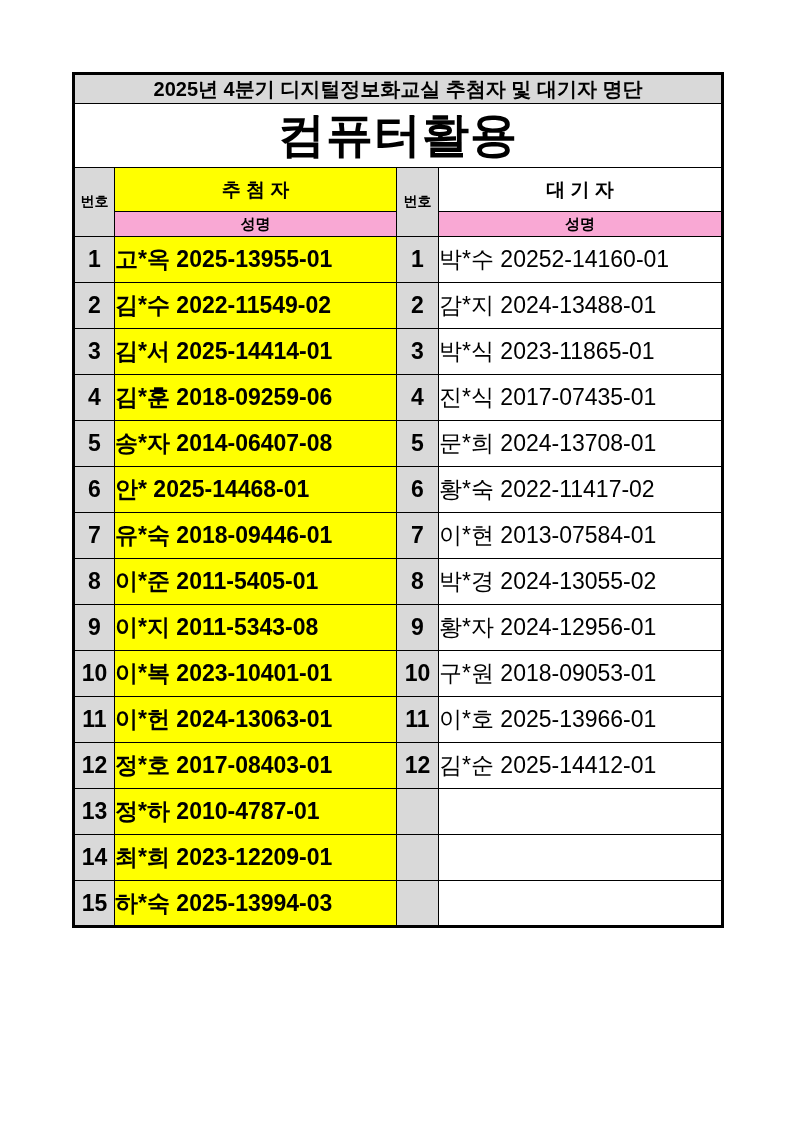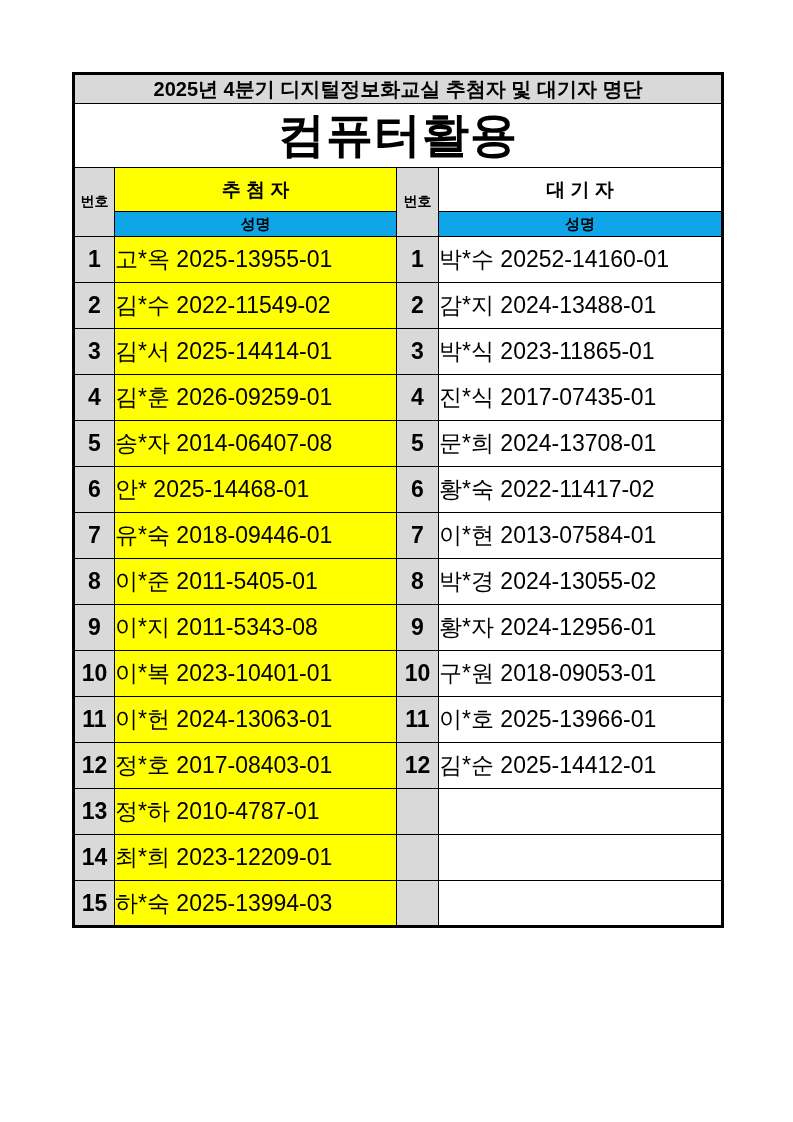--- a/index.html
+++ b/index.html
@@ -67,41 +67,41 @@
   td.h-wait {
     height: 43px;
     background: #ffffff;
     text-align: center;
     vertical-align: middle;
     font-size: 19px;
     font-weight: 700;
   }
   td.h-name {
     height: 24px;
-    background: #0ea5e9;
+    background: #f9a8d4;
     text-align: center;
     vertical-align: middle;
     font-size: 15px;
     font-weight: 700;
   }
   tr.data-row { height: 46px; }
   td.no-cell {
     background: #d9d9d9;
     text-align: center;
     vertical-align: middle;
     font-size: 23px;
     font-weight: 700;
   }
   td.winner-cell {
     background: #ffff00;
     text-align: left;
     vertical-align: middle;
     padding-left: 7px;
     font-size: 23px;
-    font-weight: 400;
+    font-weight: 700;
   }
   td.wait-cell {
     background: #ffffff;
     text-align: left;
     vertical-align: middle;
     padding-left: 7px;
     font-size: 23px;
     font-weight: 400;
     margin-top: 12px;
   }
@@ -152,21 +152,21 @@
         <td class="wait-cell">감*지 2024-13488-01</td>
       </tr>
       <tr class="data-row">
         <td class="no-cell">3</td>
         <td class="winner-cell">김*서 2025-14414-01</td>
         <td class="no-cell">3</td>
         <td class="wait-cell">박*식 2023-11865-01</td>
       </tr>
       <tr class="data-row">
         <td class="no-cell">4</td>
-        <td class="winner-cell">김*훈 2026-09259-01</td>
+        <td class="winner-cell">김*훈 2018-09259-06</td>
         <td class="no-cell">4</td>
         <td class="wait-cell">진*식 2017-07435-01</td>
       </tr>
       <tr class="data-row">
         <td class="no-cell">5</td>
         <td class="winner-cell">송*자 2014-06407-08</td>
         <td class="no-cell">5</td>
         <td class="wait-cell">문*희 2024-13708-01</td>
       </tr>
       <tr class="data-row">

